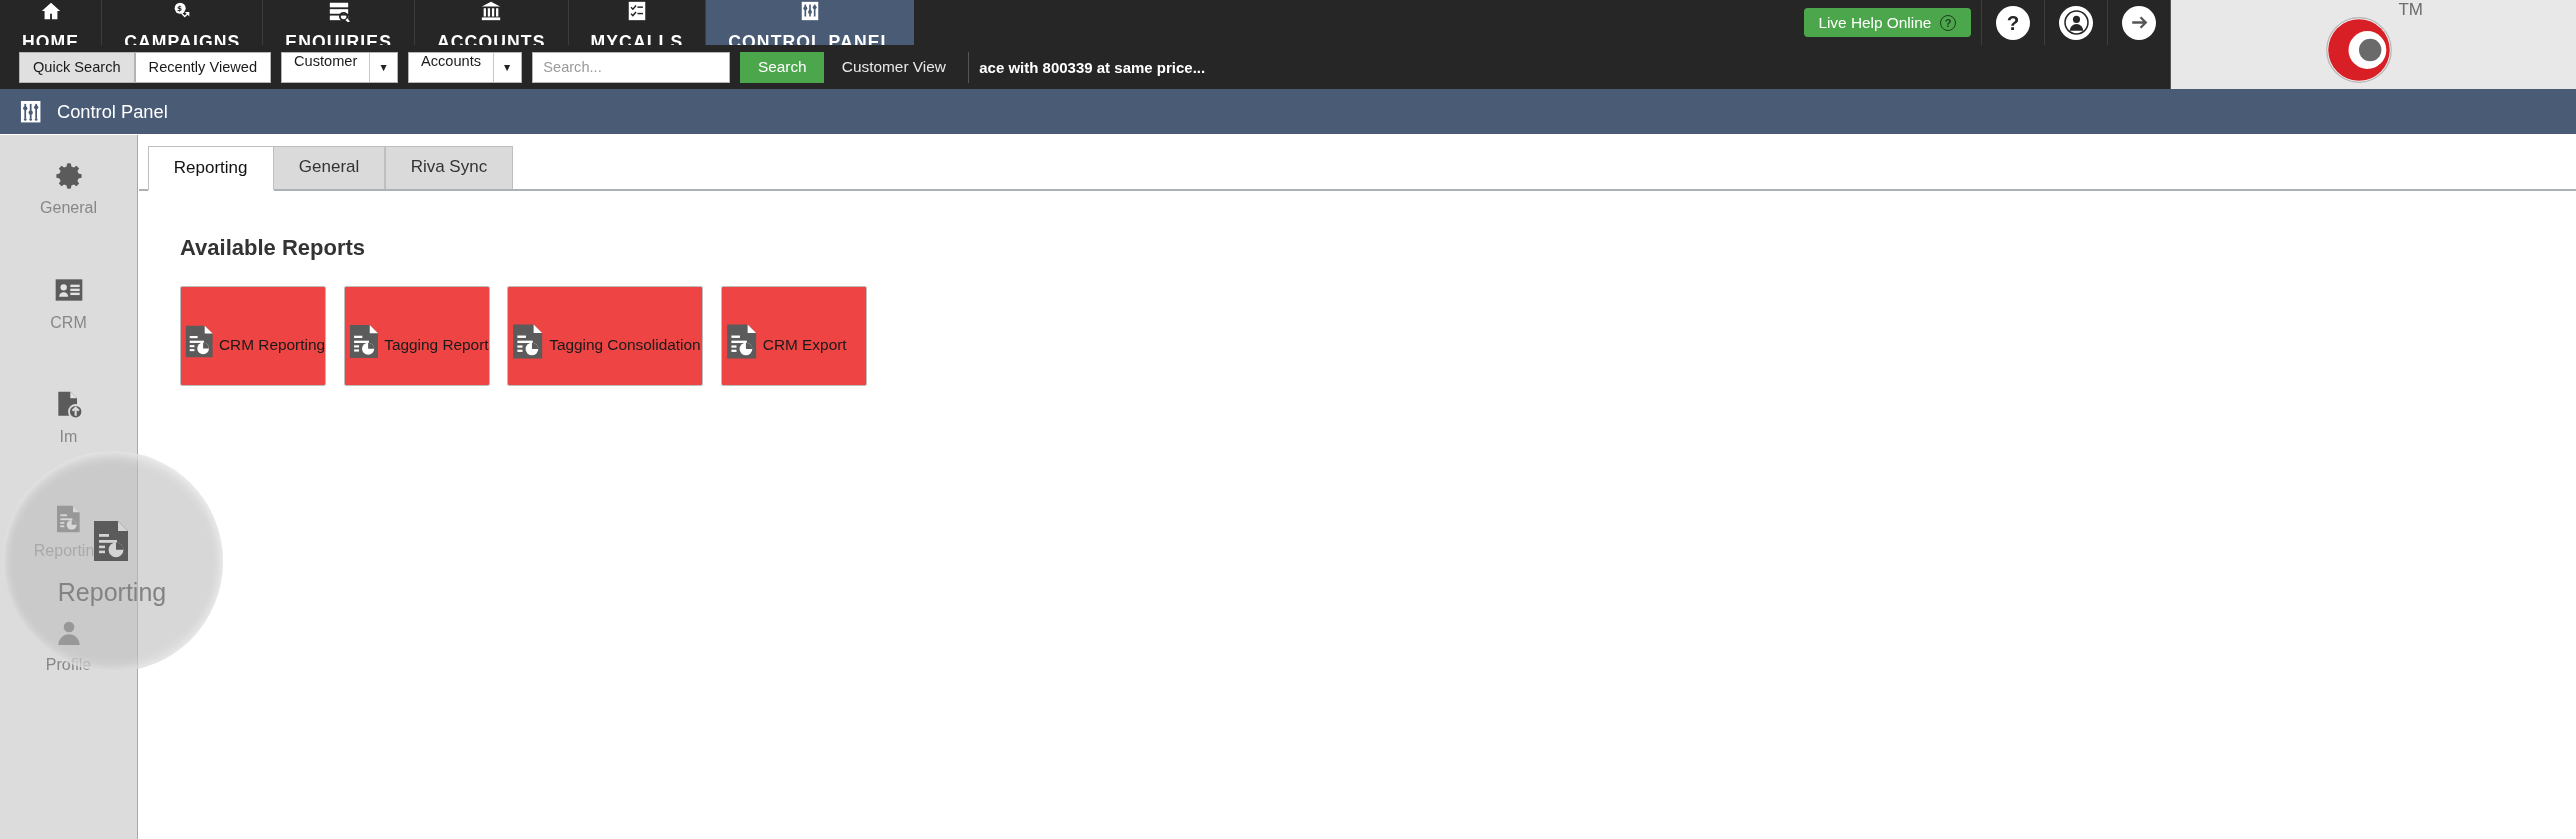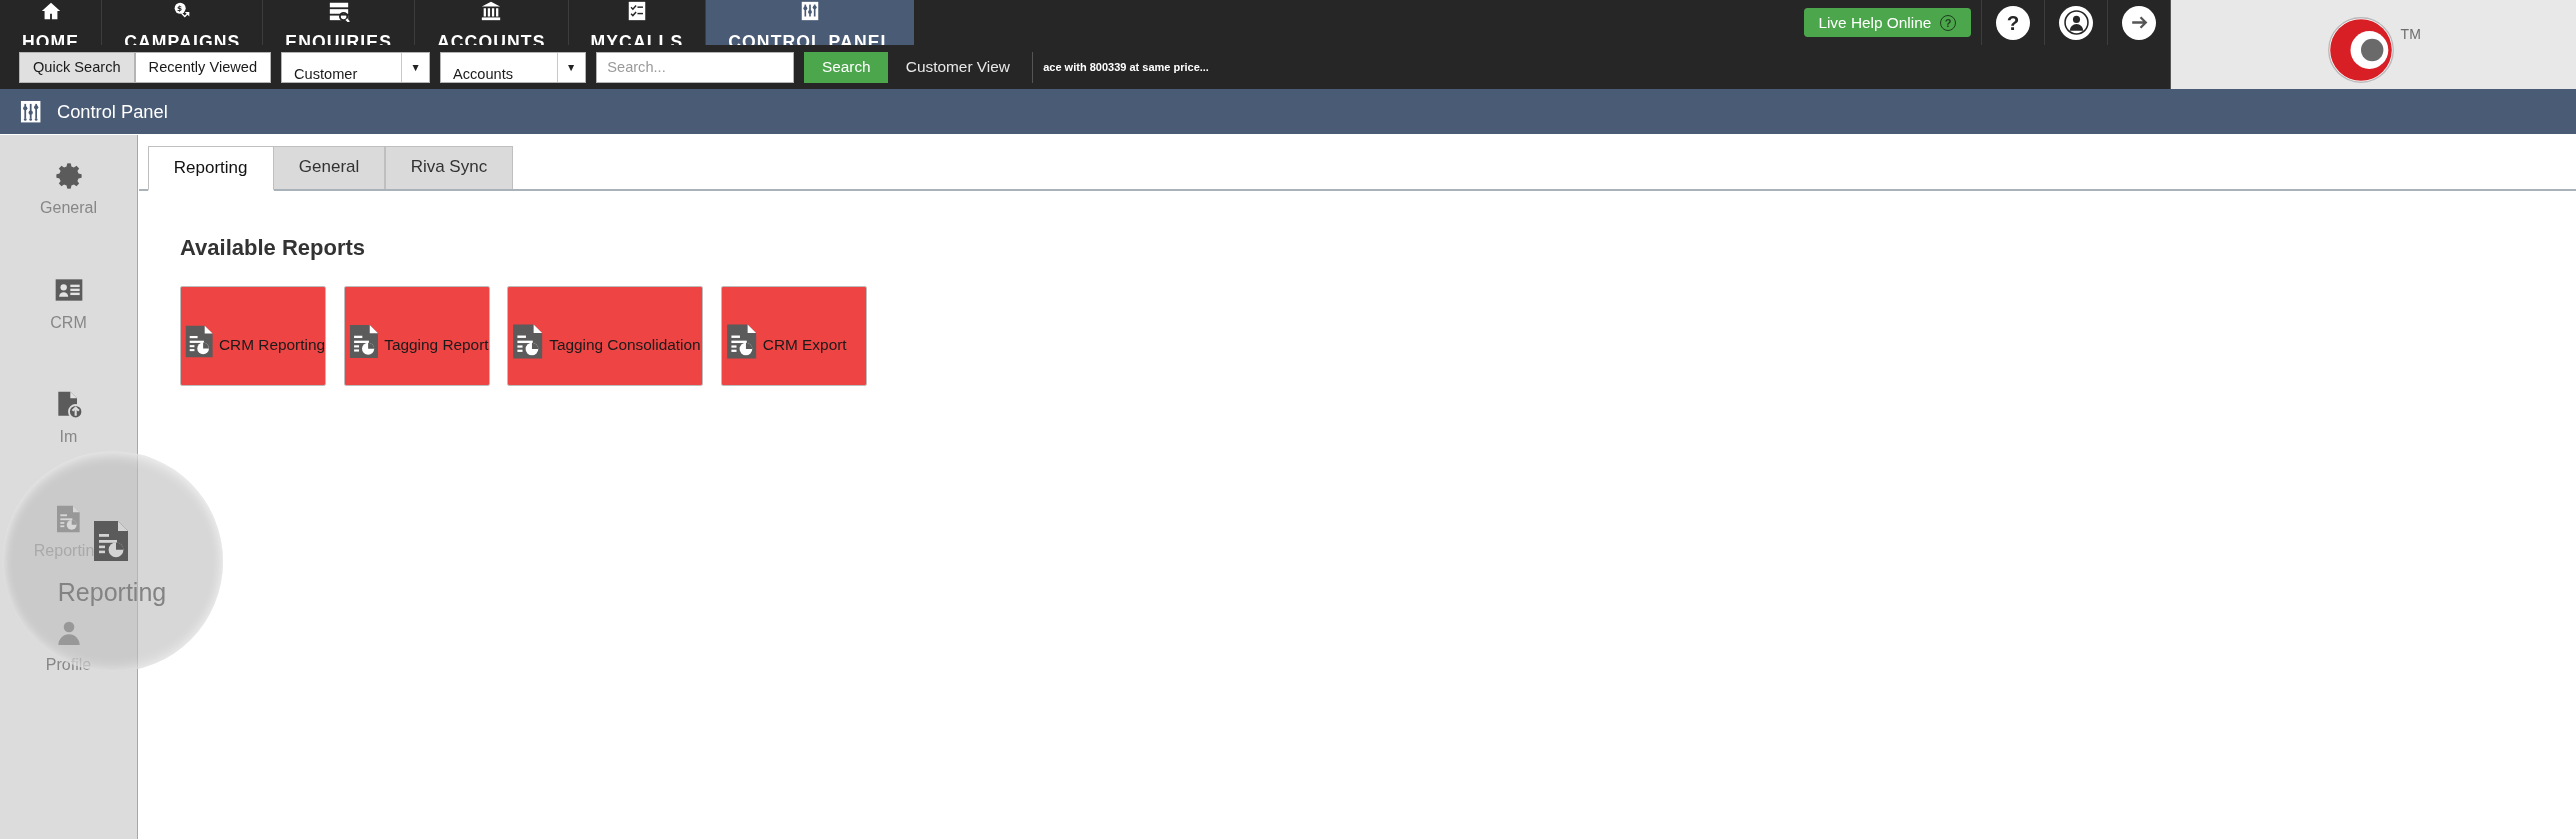--- a/index.html
+++ b/index.html
@@ -68,42 +68,42 @@
     display: flex; align-items: center; justify-content: center;
     gap: 4.4px;
   }
   .logo-text { display: flex; flex-direction: column; align-items: flex-start; }
   .logo-word { font-size: 45px; color: #e2231a; line-height: 0.95; letter-spacing: -1.5px; }
   .logo-tag {
     font-size: 12.5px; color: #6d6d6d; letter-spacing: 6.6px;
     font-weight: bold; margin-top: 2.9px;
   }
   .logo-mark { position: relative; width: 70px; height: 70px; }
-  .logo-tm { font-size: 14px; color: #6d6d6d; align-self: flex-start; margin-top: 26px; }
+  .logo-tm { font-size: 17px; color: #6d6d6d; align-self: flex-start; margin-top: 0; }
 
   
   .searchbar {
     position: absolute; top: 45px; left: 0;
     width: 2170px; height: 44px;
     background: #262626;
     display: flex; align-items: center;
     padding-left: 19px; gap: 0;
   }
   .btn-grp { display: flex; align-items: stretch; height: 31px; margin-right: 10.3px; justify-content: center; }
   .btn-plain {
     background: #ffffff; border: 0.7px solid #b4b4b4;
     font-size: 14.6px; color: #1a1a1a;
     padding: 0 13px; display: flex; align-items: center;
     cursor: pointer; white-space: nowrap;
   }
   .btn-plain.sel { background: #e0e0e0; }
   .ddl {
     background: #ffffff; border: 0.7px solid #b4b4b4;
-    height: 31px; display: flex; align-items: flex-end;
-    margin-right: 10.3px; cursor: pointer; gap: 32px;
+    height: 31px; display: flex; align-items: flex-start;
+    margin-right: 10.3px; cursor: pointer;
   }
   .ddl-label { font-size: 14.6px; color: #1a1a1a; padding: 0 11.7px; white-space: nowrap; }
   .ddl-arrow {
     border-left: 0.7px solid #c8c8c8; height: 100%;
     display: flex; align-items: center; justify-content: center;
     width: 28px; font-size: 10.3px; color: #222;
   }
   .search-input {
     background: #fff; border: 0.7px solid #b4b4b4; height: 31px;
     width: 198px; font-size: 14.6px; color: #888;
@@ -115,21 +115,21 @@
     background: #4ca64c; color: #fff; border: none;
     height: 31px; padding: 0 17.6px; font-size: 15.4px;
     cursor: pointer; font-family: "Liberation Sans", sans-serif;
     margin-right: 17.6px;
   }
   .cust-view { color: #e8e8e8; font-size: 15.4px; margin-right: 22px; white-space: nowrap; }
   .marquee-wrap {
     flex: 1; overflow: hidden; border-left: 0.7px solid #555;
     padding-left: 10.3px; height: 31px; display: flex; align-items: center;
   }
-  .marquee { color: #ffffff; font-size: 11px; font-weight: bold; white-space: nowrap; }
+  .marquee { color: #ffffff; font-size: 15px; font-weight: bold; white-space: nowrap; }
 
   
   .cp-title {
     position: absolute; top: 89px; left: 0;
     width: 2576px; height: 45px;
     background: #4a5b75;
     display: flex; align-items: center; padding-left: 19px; gap: 14.6px;
   }
   .cp-title-text { color: #ffffff; font-size: 18.3px; }
 

